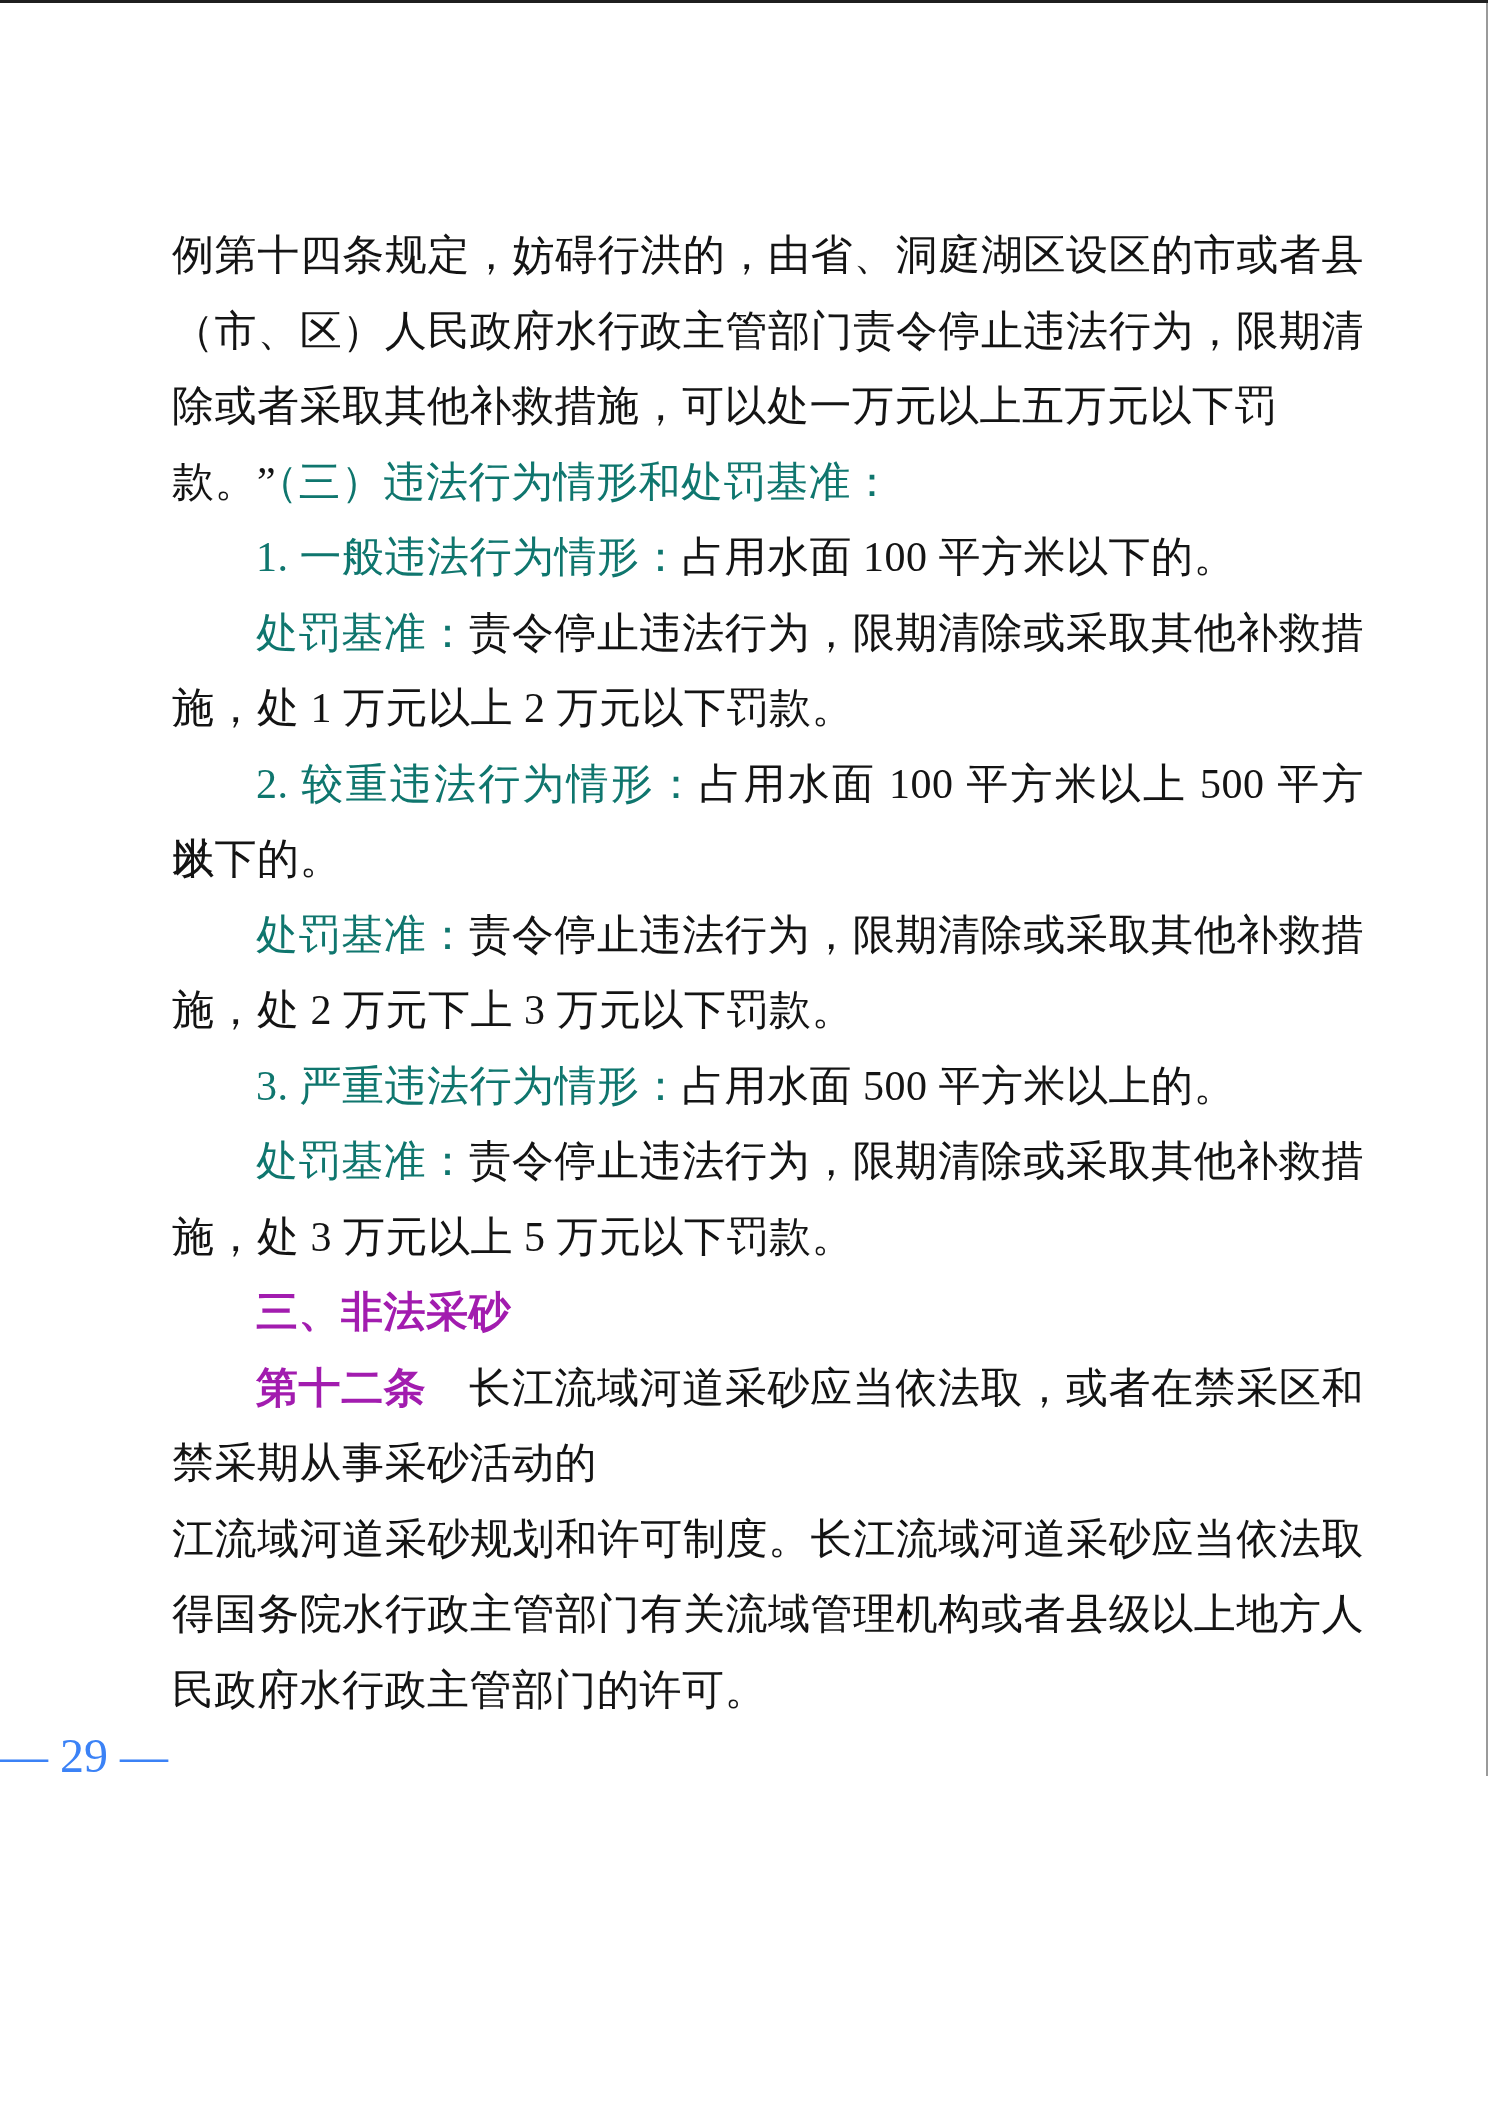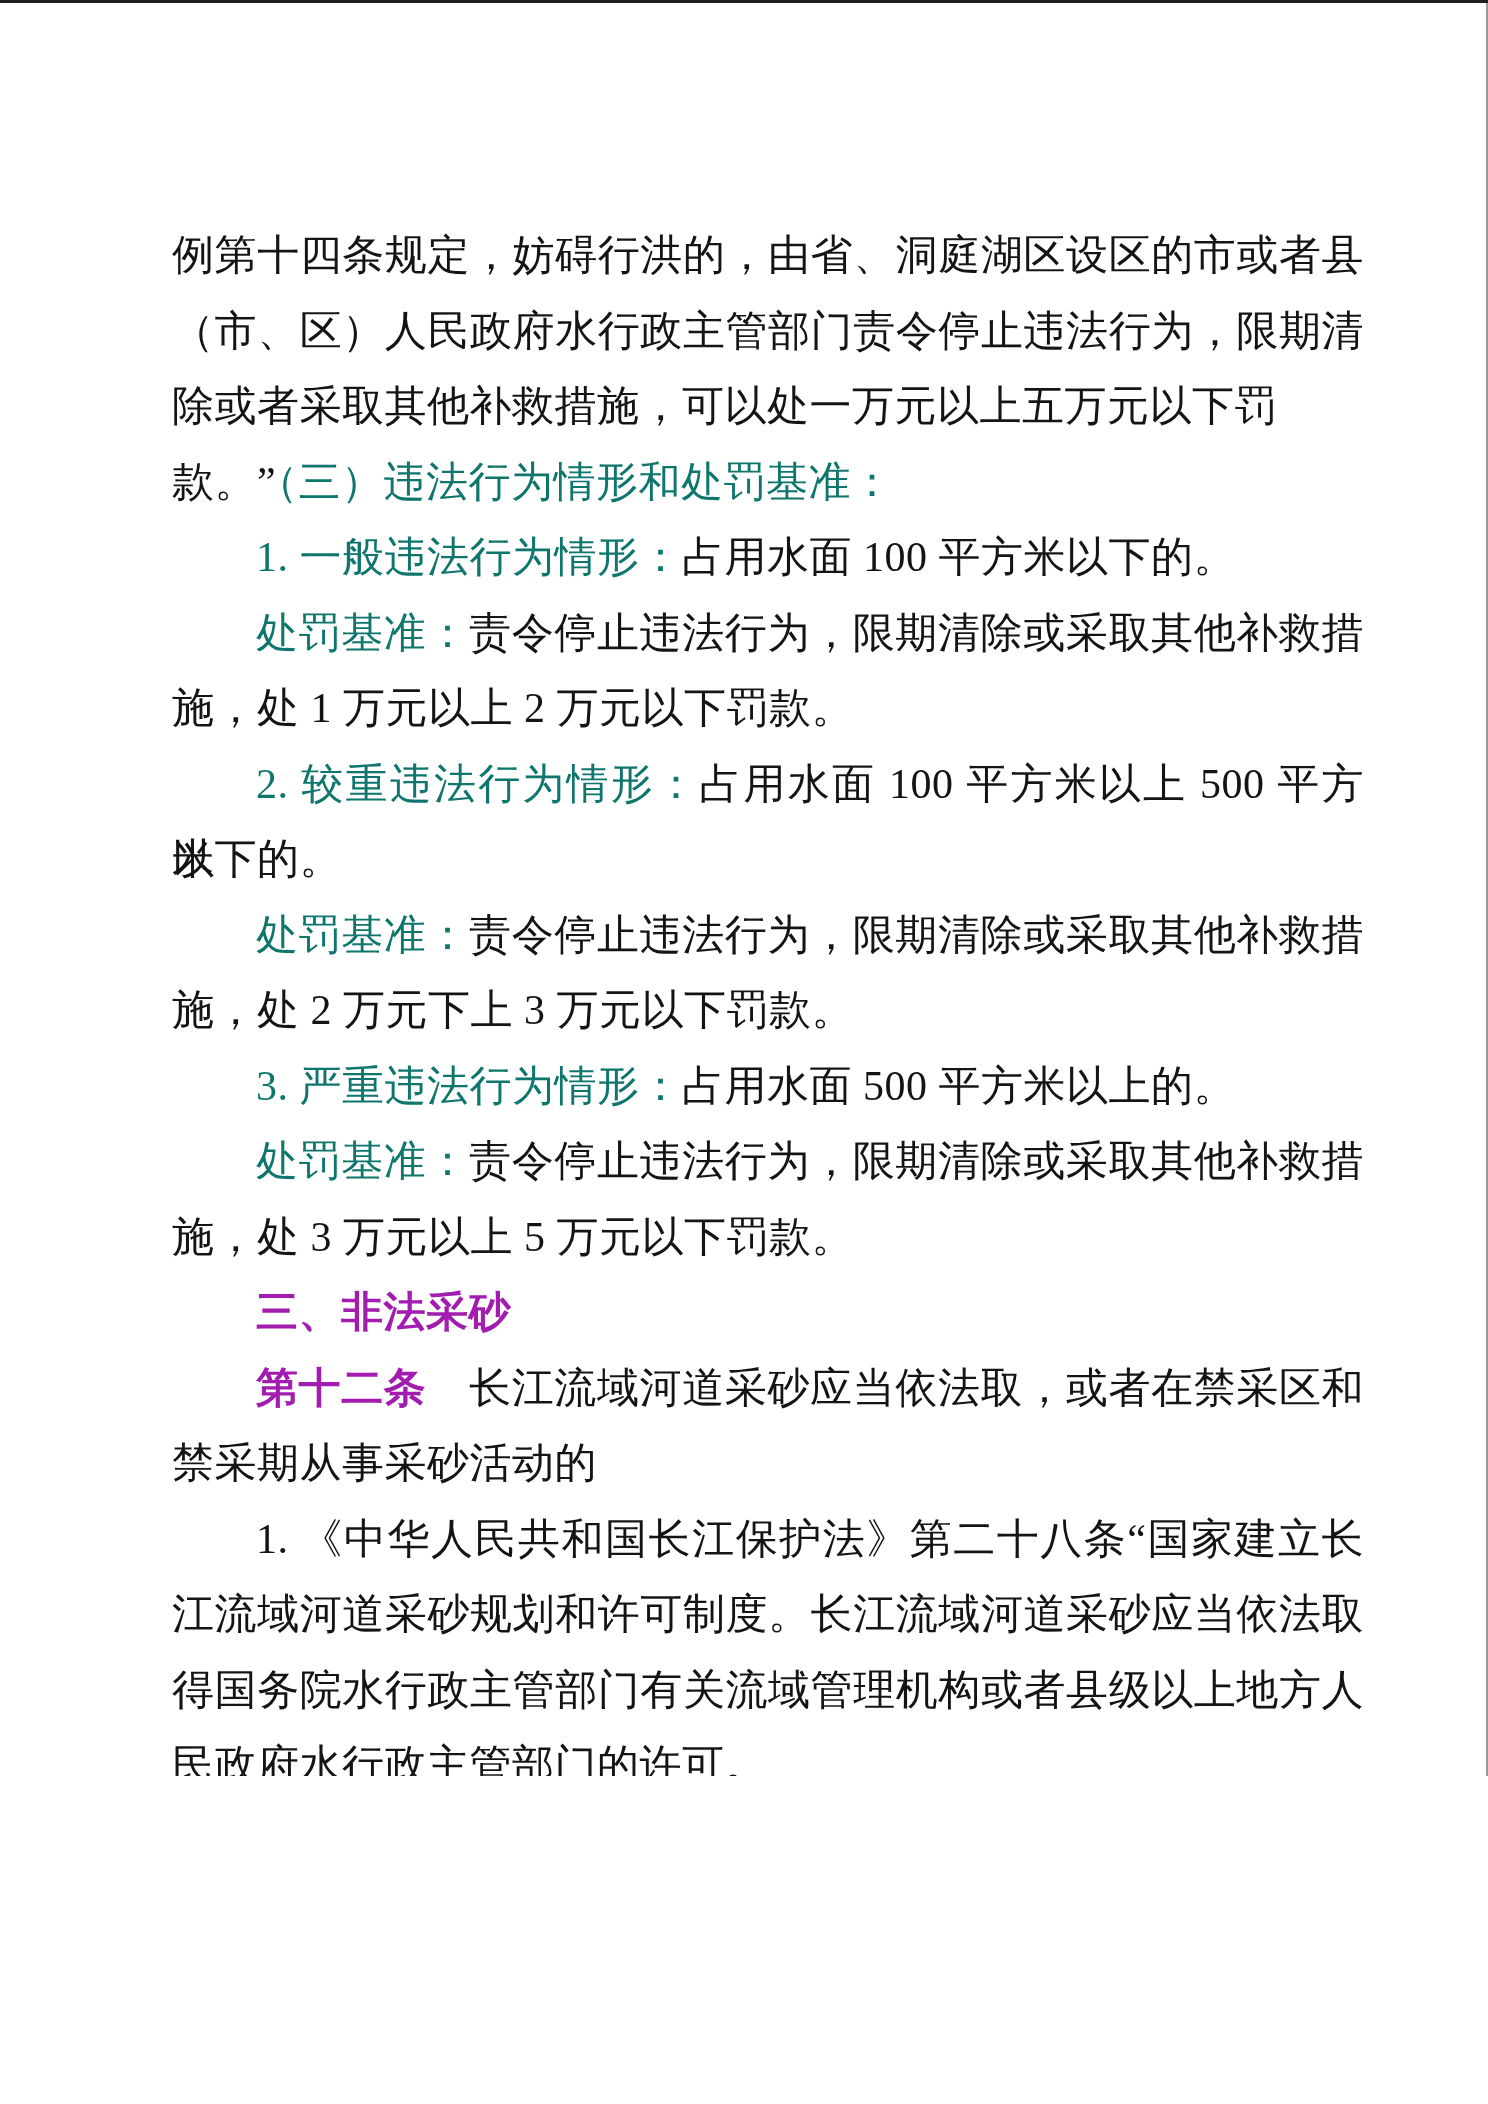--- a/index.html
+++ b/index.html
@@ -74,20 +74,19 @@
       <div class="line indent fill"><span class="seg-bold">2. 较重违法行为情形：</span><span>占用水面 100 平方米以上 500 平方米</span></div>
       <div class="line"><span>以下的。</span></div>
       <div class="line indent fill"><span class="seg-bold">处罚基准：</span><span>责令停止违法行为，限期清除或采取其他补救措</span></div>
       <div class="line"><span>施，处 2 万元下上 3 万元以下罚款。</span></div>
       <div class="line indent"><span class="seg-bold">3. 严重违法行为情形：</span><span>占用水面 500 平方米以上的。</span></div>
       <div class="line indent fill"><span class="seg-bold">处罚基准：</span><span>责令停止违法行为，限期清除或采取其他补救措</span></div>
       <div class="line"><span>施，处 3 万元以上 5 万元以下罚款。</span></div>
       <div class="line indent"><span class="seg-hei">三、非法采砂</span></div>
       <div class="line indent fill"><span class="seg-hei">第十二条</span><span>　长江流域河道采砂应当依法取，或者在禁采区和</span></div>
       <div class="line"><span>禁采期从事采砂活动的</span></div>
-      <div class="line indent fill"><span>1. 《中华人民共和国长江保护法》第二十八条“国家建立长</span></div>
       <div class="line fill"><span>江流域河道采砂规划和许可制度。长江流域河道采砂应当依法取</span></div>
       <div class="line fill"><span>得国务院水行政主管部门有关流域管理机构或者县级以上地方人</span></div>
       <div class="line"><span>民政府水行政主管部门的许可。</span></div>
     </div>
   <div class="footer">— 29 —</div>
   <div class="right-edge"></div>
 </div>
 
 </body></html>

